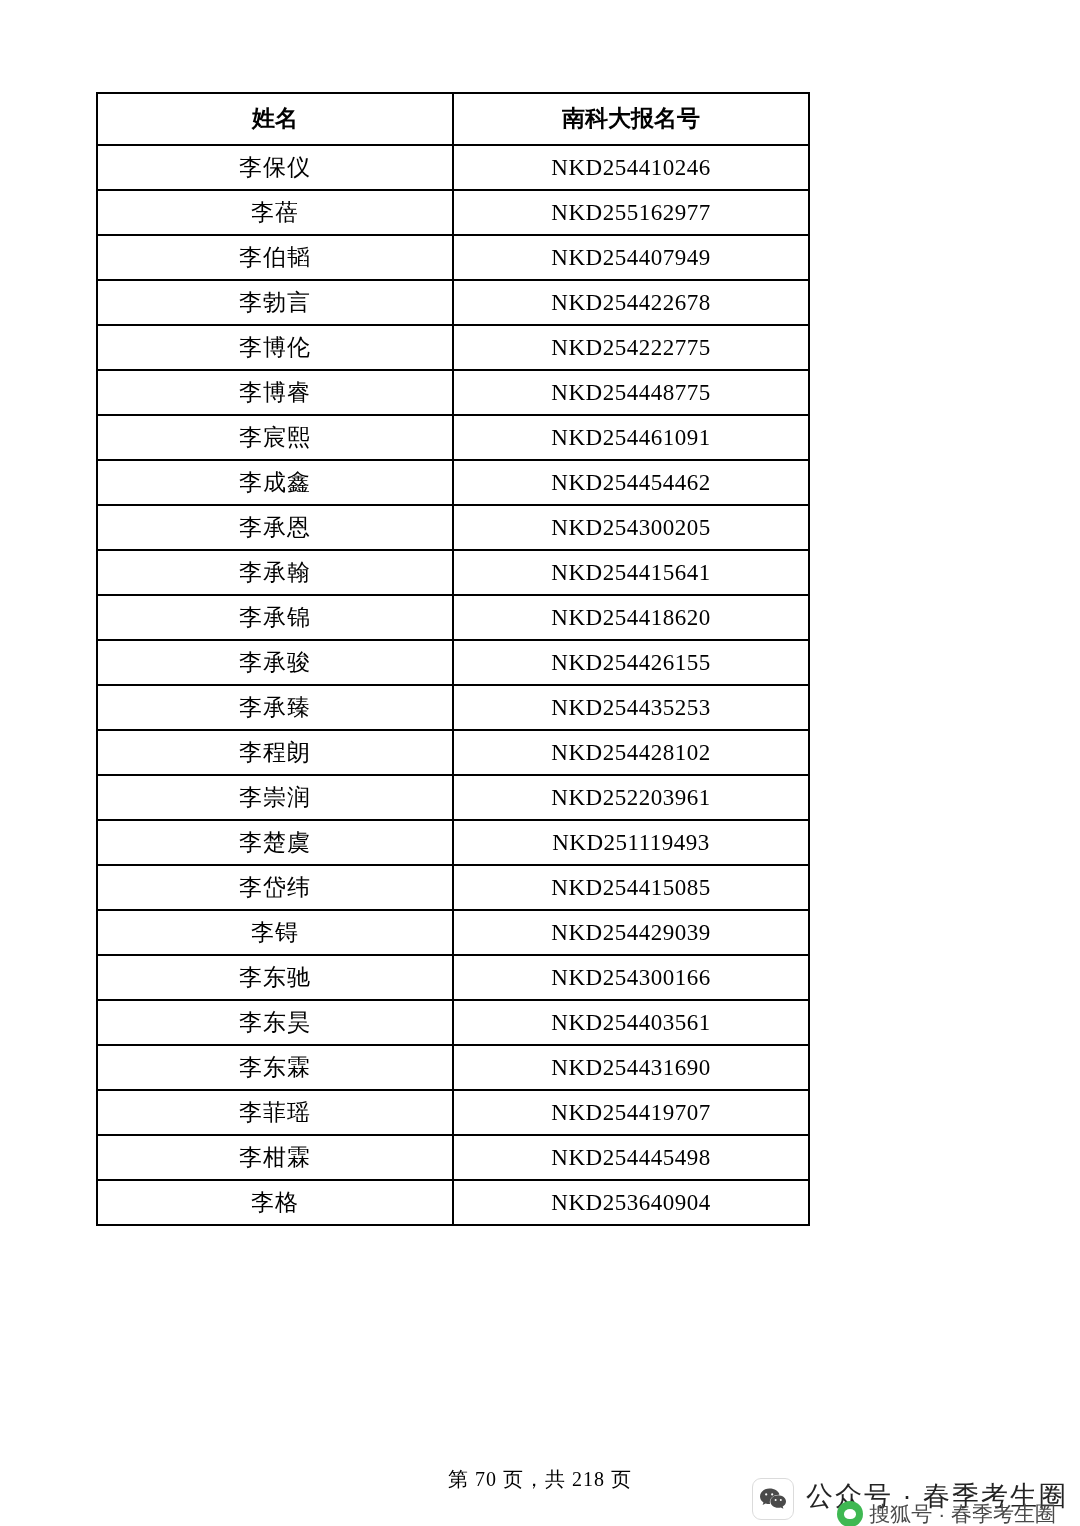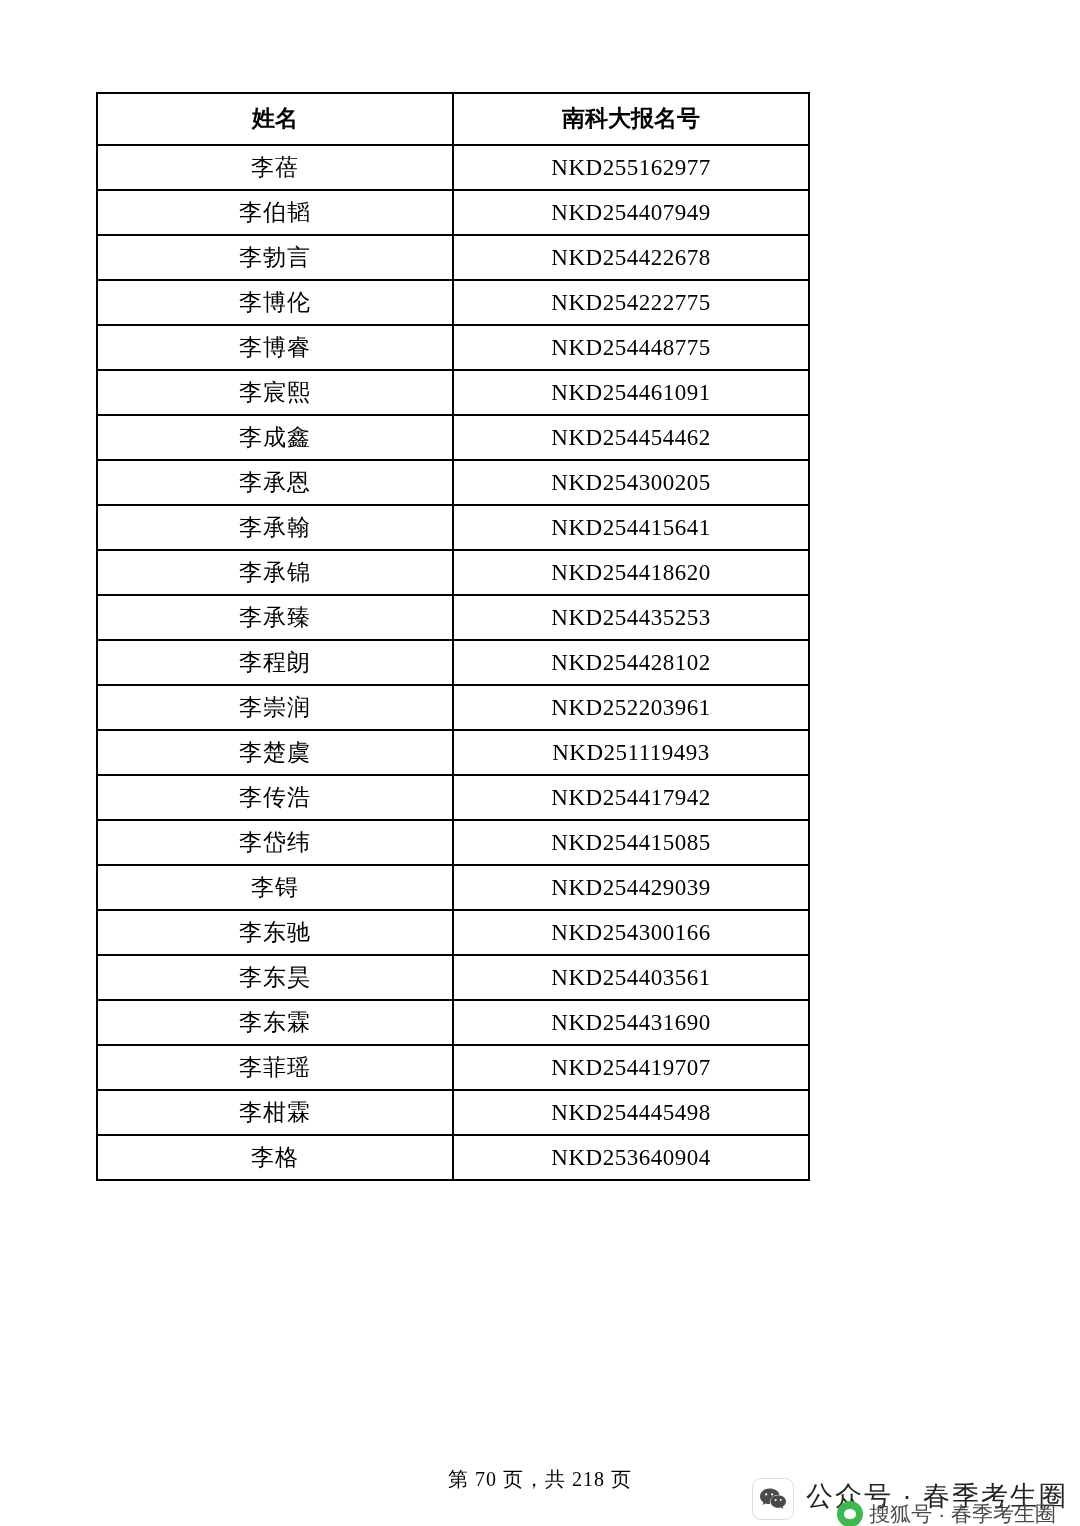--- a/index.html
+++ b/index.html
@@ -135,20 +135,24 @@
         <col class="c-id">
       </colgroup>
       <thead>
         <tr>
           <th>姓名</th>
           <th>南科大报名号</th>
         </tr>
       </thead>
       <tbody id="roster-body">
           <tr>
+            <td class="cell-name">李保仪</td>
+            <td class="cell-id">NKD254410246</td>
+          </tr>
+          <tr>
             <td class="cell-name">李蓓</td>
             <td class="cell-id">NKD255162977</td>
           </tr>
           <tr>
             <td class="cell-name">李伯韬</td>
             <td class="cell-id">NKD254407949</td>
           </tr>
           <tr>
             <td class="cell-name">李勃言</td>
             <td class="cell-id">NKD254422678</td>
@@ -175,38 +179,38 @@
           </tr>
           <tr>
             <td class="cell-name">李承翰</td>
             <td class="cell-id">NKD254415641</td>
           </tr>
           <tr>
             <td class="cell-name">李承锦</td>
             <td class="cell-id">NKD254418620</td>
           </tr>
           <tr>
+            <td class="cell-name">李承骏</td>
+            <td class="cell-id">NKD254426155</td>
+          </tr>
+          <tr>
             <td class="cell-name">李承臻</td>
             <td class="cell-id">NKD254435253</td>
           </tr>
           <tr>
             <td class="cell-name">李程朗</td>
             <td class="cell-id">NKD254428102</td>
           </tr>
           <tr>
             <td class="cell-name">李崇润</td>
             <td class="cell-id">NKD252203961</td>
           </tr>
           <tr>
             <td class="cell-name">李楚虞</td>
             <td class="cell-id">NKD251119493</td>
-          </tr>
-          <tr>
-            <td class="cell-name">李传浩</td>
-            <td class="cell-id">NKD254417942</td>
           </tr>
           <tr>
             <td class="cell-name">李岱纬</td>
             <td class="cell-id">NKD254415085</td>
           </tr>
           <tr>
             <td class="cell-name">李锝</td>
             <td class="cell-id">NKD254429039</td>
           </tr>
           <tr>

